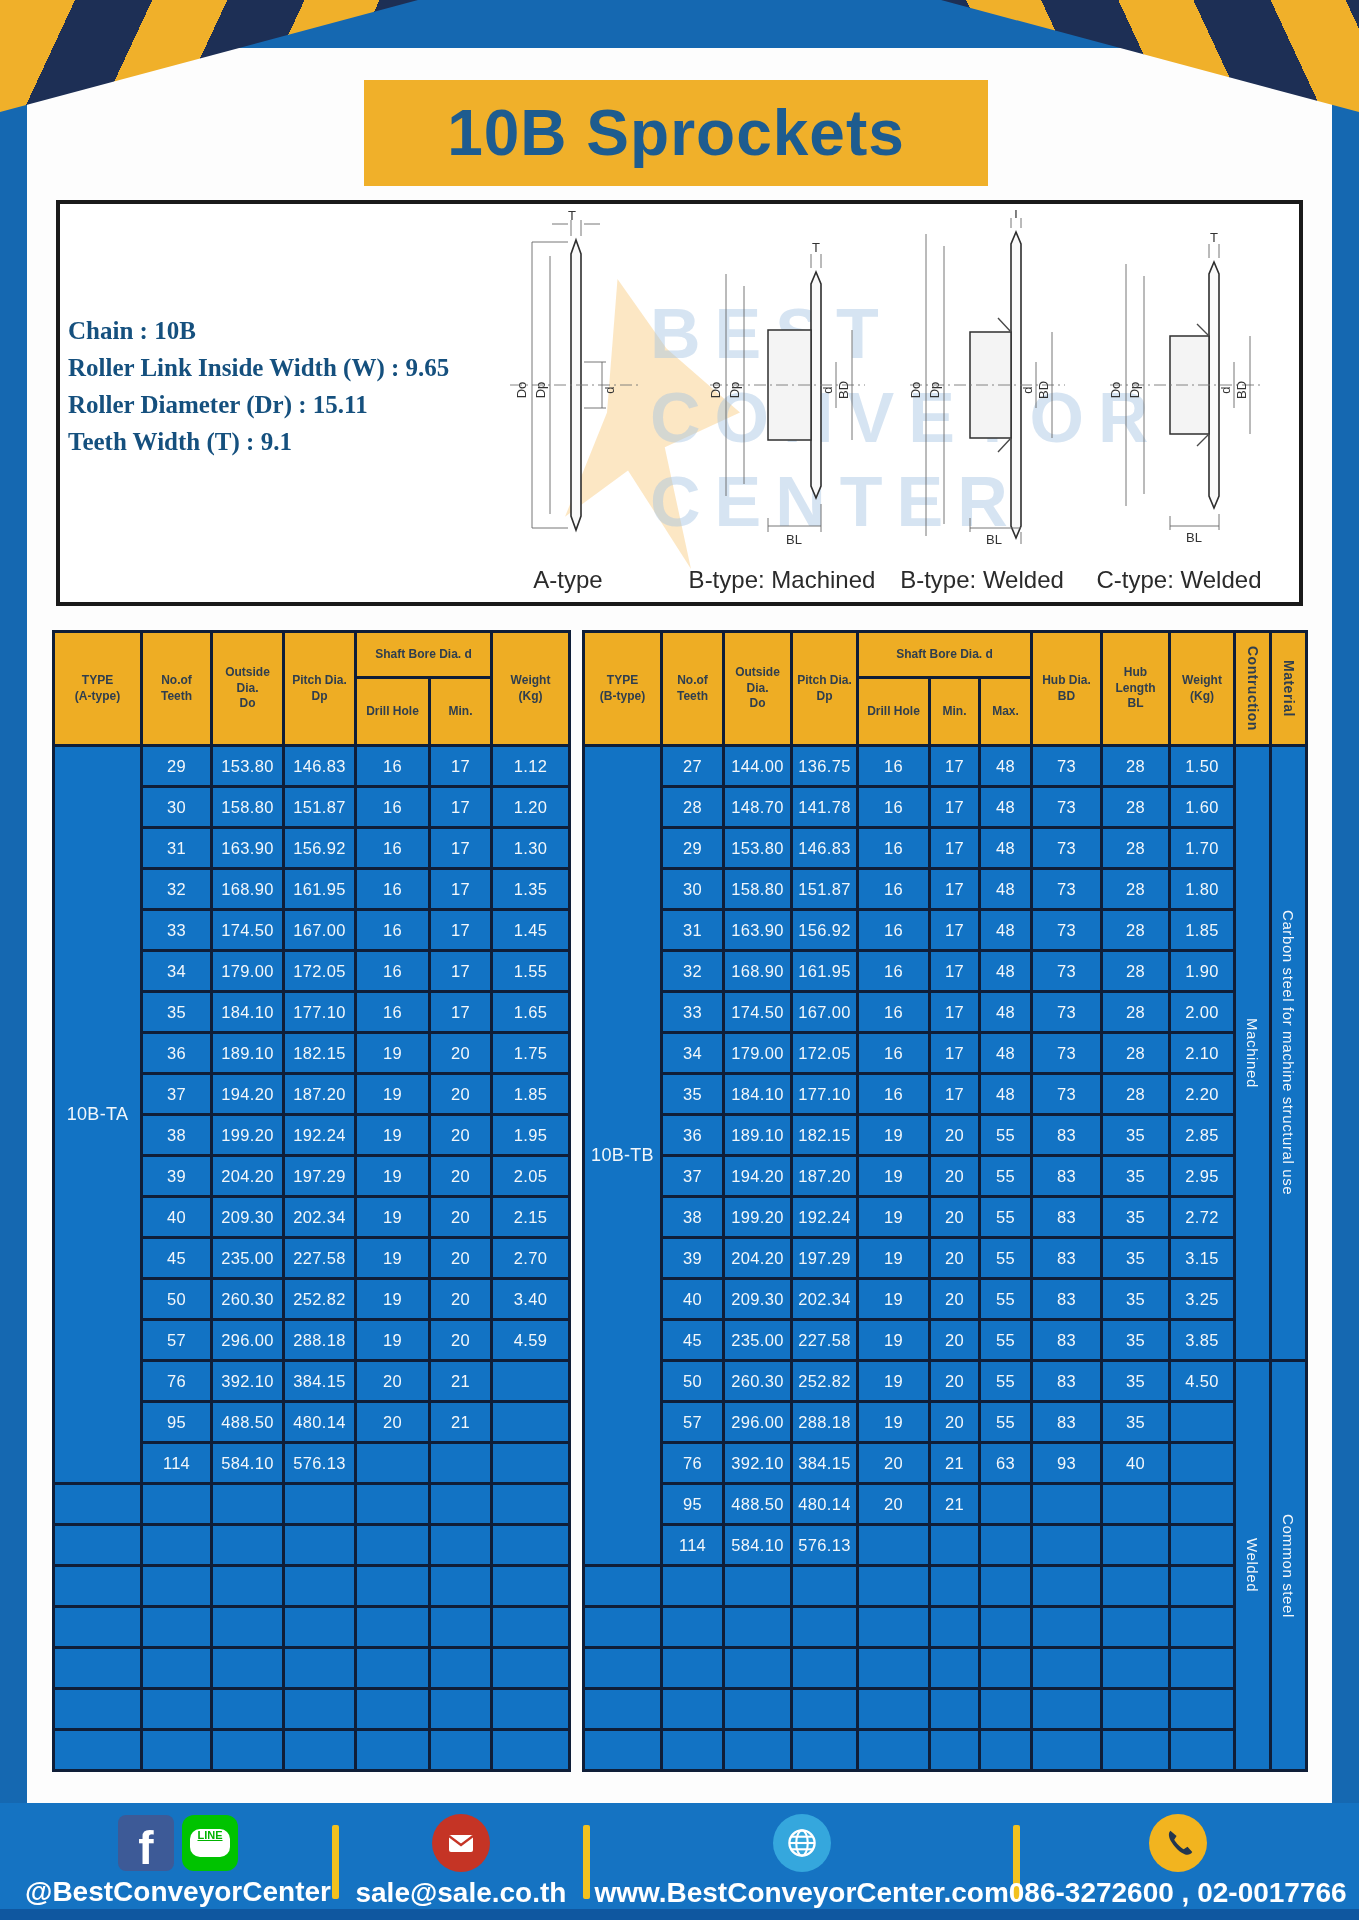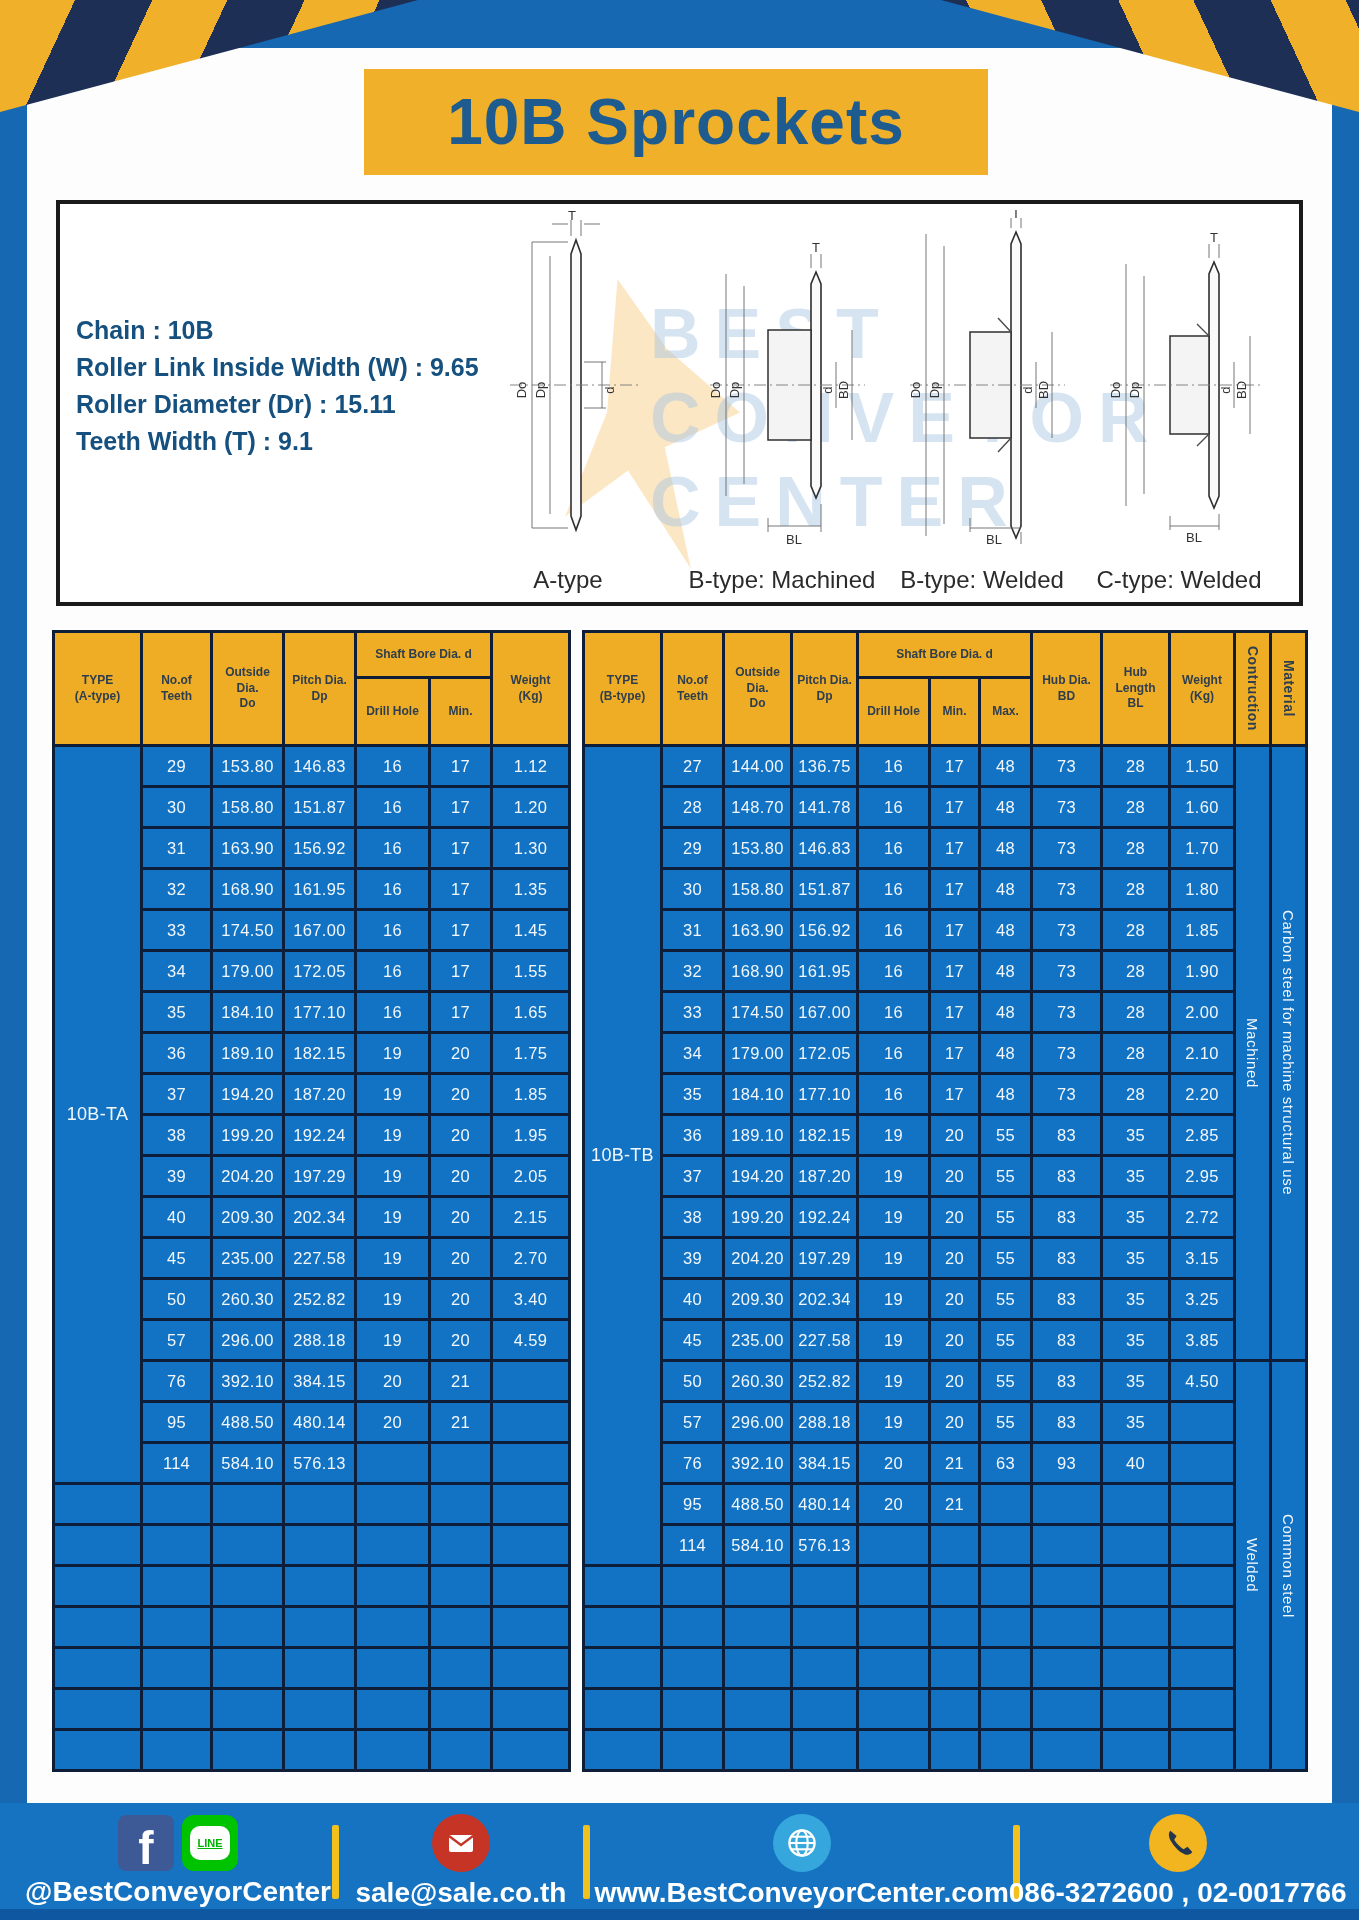--- a/index.html
+++ b/index.html
@@ -13,28 +13,28 @@
   
   .hazard { position: absolute; top: 0; width: 418px; height: 112px; z-index: 4; }
   .hazard-left { left: 0;
     background: repeating-linear-gradient(115deg, #F0B02A 0 68px, #1D2F55 68px 138px);
     clip-path: polygon(0 0, 100% 0, 0 100%); }
   .hazard-right { right: 0;
     background: repeating-linear-gradient(65deg, #1D2F55 0 70px, #F0B02A 70px 138px);
     clip-path: polygon(0 0, 100% 0, 100% 100%); }
 
   
-  .banner { position: absolute; left: 364px; top: 69px; width: 624px; height: 106px;
+  .banner { position: absolute; left: 364px; top: 80px; width: 624px; height: 106px;
     background: #F0B02A; display: flex; align-items: center; justify-content: center; z-index: 5; }
   .banner h1 { font-size: 64px; font-weight: bold; color: #1E5C8F; letter-spacing: 1px; }
 
   
   .diagram-box { position: absolute; left: 56px; top: 200px; width: 1247px; height: 406px;
     background: #FFFFFF; border: 4px solid #1A1A1A; z-index: 3; }
-  .specs { position: absolute; left: 16px; top: 108px; z-index: 2; }
+  .specs { position: absolute; left: 8px; top: 108px; z-index: 2; font-family: Liberation Serif, serif; }
   .specs div { font-size: 25px; font-weight: bold; color: #15507E; line-height: 37px; white-space: nowrap; }
 
   .watermark { position: absolute; left: 590px; top: 88px; z-index: 0; pointer-events: none; }
   .watermark div { font-size: 70px; font-weight: bold; letter-spacing: 14px;
     color: rgba(163,196,227,0.45); line-height: 84px; }
   .wm-bird { position: absolute; left: 505px; top: 75px; width: 175px; height: 290px; z-index: 0;
     background: rgba(245,176,60,0.30);
     clip-path: polygon(30% 0, 58% 24%, 100% 46%, 57% 58%, 72% 100%, 36% 66%, 0 82%, 24% 46%); }
 
   .drawing { position: absolute; top: 6px; z-index: 1; }
@@ -66,22 +66,22 @@
     background: #1573C2; display: flex; align-items: center; z-index: 5; padding: 0 24px; }
   .footer-item { display: flex; flex-direction: column; align-items: center; justify-content: center; gap: 5px; }
   .fi-social { width: 24%; } .fi-email { width: 19%; } .fi-web { width: 33%; } .fi-phone { width: 24%; }
   .footer-label { color: #FFFFFF; font-weight: bold; font-size: 28px; white-space: nowrap; }
   .footer-divider { width: 7px; height: 74px; background: #F2C11E; border-radius: 2px; flex: 0 0 auto; }
   .icon-row { display: flex; gap: 8px; align-items: center; }
   .fb-tile { width: 56px; height: 56px; border-radius: 8px; background: #3D5A97; color: #fff;
     font-weight: bold; font-size: 46px; display: flex; align-items: flex-end; justify-content: center; line-height: 0.95; }
   .line-tile { width: 56px; height: 56px; border-radius: 12px; background: #00C300;
     display: flex; align-items: center; justify-content: center; }
-  .line-bubble { width: 40px; height: 34px; background: #fff; border-radius: 10px;
-    display: flex; align-items: center; justify-content: center;
+  .line-bubble { width: 40px; height: 28px; background: #fff; border-radius: 10px;
+    display: flex; justify-content: center;
     color: #00B300; font-size: 11px; font-weight: bold; text-decoration: underline; }
   .circle-icon { width: 58px; height: 58px; border-radius: 50%;
     display: flex; align-items: center; justify-content: center; }
   .ci-email { background: #C53425; }
   .ci-globe { background: #35A7DD; }
   .ci-phone { background: #F2B41F; }
   .footer-edge { position: absolute; left: 0; bottom: 0; width: 1359px; height: 11px; background: #0F57A0; z-index: 6; }
 </style>
 </head>
 <body>

